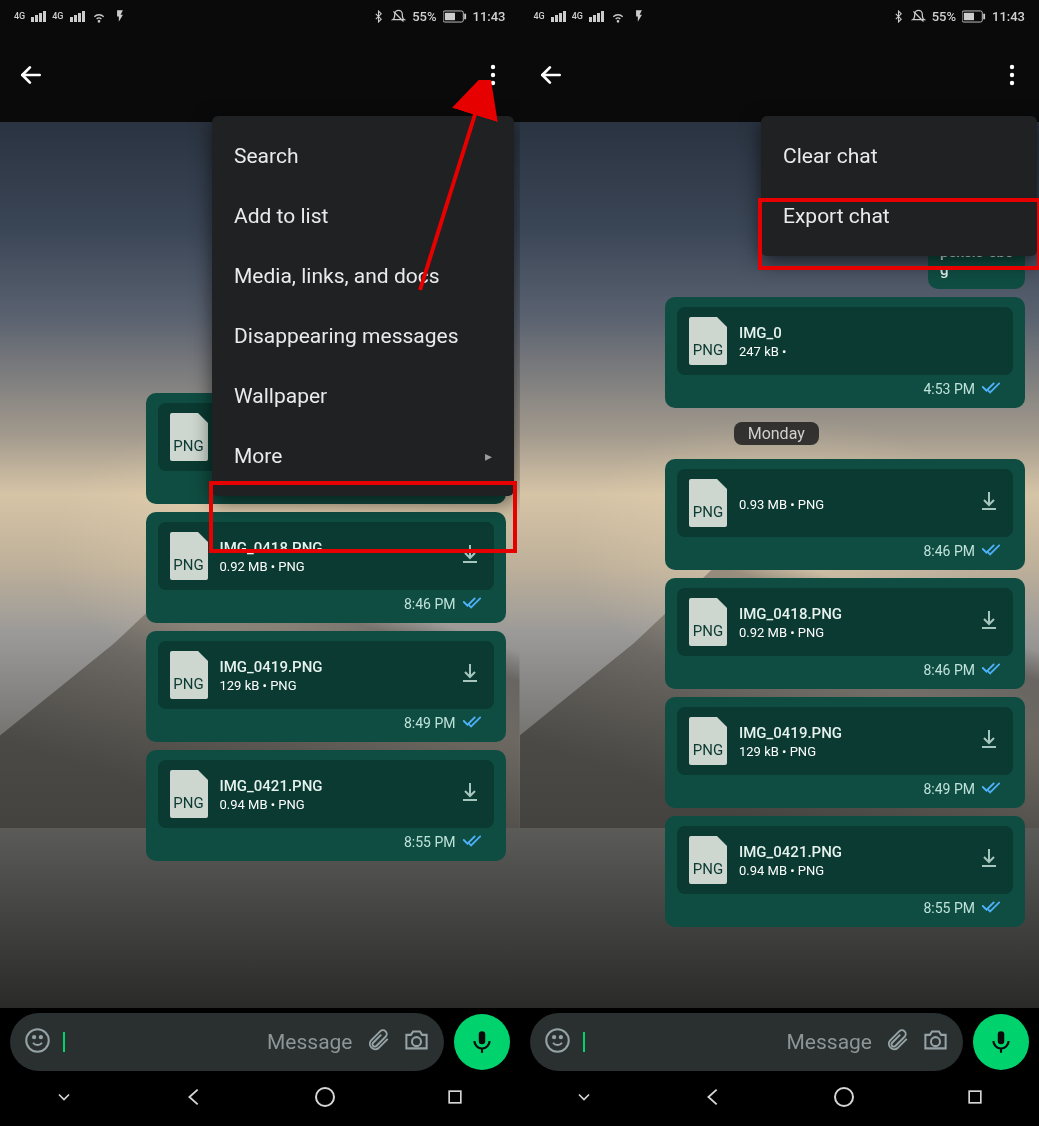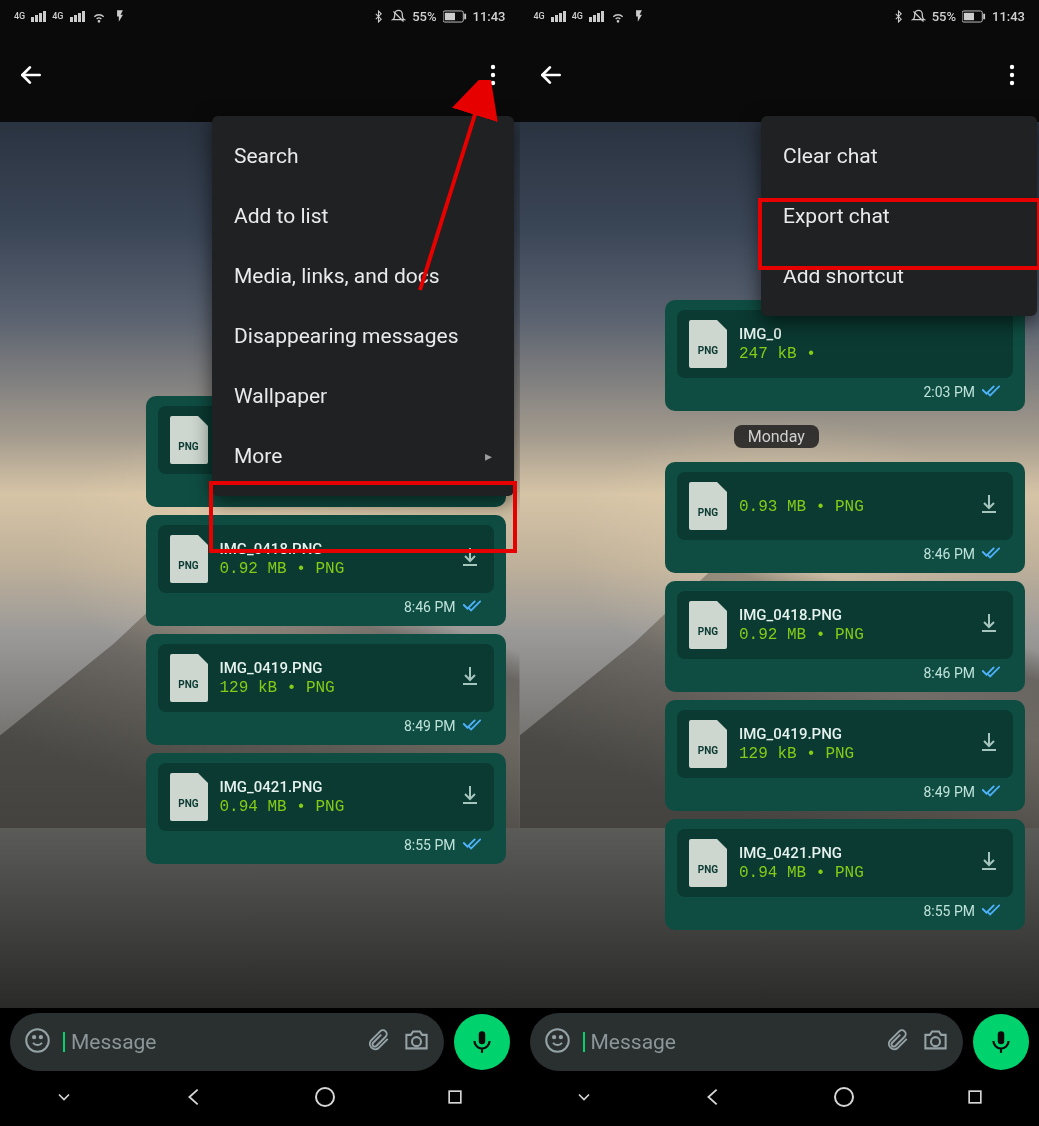--- a/index.html
+++ b/index.html
@@ -19,33 +19,33 @@
 .chat-bg { position: absolute; inset: 0; background: linear-gradient(180deg,#2a3340 0%,#3a4556 12%,#5a6270 22%,#a0988c 35%,#d6c4a6 42%,#beb09a 50%,#9a9998 58%,#73726f 70%,#4e4e4c 85%,#2a2a29 100%); }
 .chat-bg::after { content:""; position:absolute; inset:0; background: radial-gradient(ellipse 350px 220px at 50% 48%, rgba(255,230,190,0.35), transparent 60%); }
 .mountain { position:absolute; left:0; right:0; bottom:180px; height:420px; background: linear-gradient(200deg, transparent 40%, #5a5652 45%, #6a645c 55%, #504c46 70%, #3a3834 85%); clip-path: polygon(0 78%, 12% 66%, 22% 56%, 34% 42%, 46% 28%, 58% 18%, 72% 10%, 86% 22%, 100% 38%, 100% 100%, 0 100%); opacity: 0.7; }
 .messages { position: relative; padding: 0 6px 0 0; display: flex; flex-direction: column; align-items: flex-end; gap: 8px; }
 .bubble-wrap { display: flex; flex-direction: column; align-items: flex-end; width: 100%; }
 .bubble { background: #0f4d42; border-radius: 10px; padding: 10px 12px; min-width: 360px; max-width: 390px; margin-right: 8px; }
 .bubble.narrow { min-width: 0; max-width: 390px; }
 .file-row { display: flex; align-items: center; gap: 12px; background: #0a3a32; border-radius: 8px; padding: 10px 12px; }
 .file-icon { width: 38px; height: 48px; background: #cdd6cf; border-radius: 2px; position: relative; display:flex; align-items:flex-end; justify-content:center; }
 .file-icon::before { content:""; position:absolute; top:0; right:0; border-style:solid; border-width:0 10px 10px 0; border-color: transparent #0a3a32 transparent transparent; }
-.file-label { font-size: 10px; color: #0a3a32; font-weight: 700; padding-bottom: 12px; }
+.file-label { font-size: 15px; color: #0a3a32; font-weight: 400; padding-bottom: 6px; }
 .file-text { flex: 1; min-width: 0; }
 .file-name { color: #e6f2ed; font-size: 15px; font-weight: 500; white-space: nowrap; overflow: hidden; text-overflow: ellipsis; }
-.file-meta { color: #84cc16; font-size: 16px; margin-top: 2px; font-family: Liberation Mono, monospace; }
+.file-meta { color: #ffffff; font-size: 13px; margin-top: 2px; }
 .download-icon { color: #a6c5bd; cursor: pointer; }
 .time-row { display: flex; justify-content: flex-end; align-items: center; gap: 6px; margin: 4px 12px 0 0; }
 .time-text { color: #bfe2db; font-size: 14px; }
 .checks { color: #4fb4ff; }
 .date-chip { align-self: center; background: rgba(30,30,30,0.85); color: #d0d0d0; padding: 2px 14px; border-radius: 8px; font-size: 16px; margin: 6px 0; }
 .input-bar { position: absolute; bottom: 54px; left: 10px; right: 10px; height: 60px; display: flex; align-items: center; gap: 10px; }
 .input-pill { flex: 1; background: #2a2f30; border-radius: 30px; height: 58px; display: flex; align-items: center; padding: 0 14px; gap: 12px; }
 .emoji-icon, .attach-icon, .camera-icon { color: #95a3a6; cursor: pointer; }
-.msg-input { flex: 1; color: #8c9597; font-size: 21px; cursor: text; position: relative; }
+.msg-input { flex: 1; color: #8c9597; font-size: 21px; cursor: text; position: relative; text-align: right; }
 .msg-input::before { content:""; position:absolute; left:0; top:2px; bottom:2px; width:2px; background:#00d36e; }
 .mic-btn { width: 56px; height: 56px; border-radius: 50%; background: #00d36e; display: flex; align-items: center; justify-content: center; cursor: pointer; }
 .mic-btn svg { color: #0a0a0a; }
 .nav-bar { position: absolute; bottom: 0; left: 0; right: 0; height: 54px; background: #000; display: flex; align-items: center; justify-content: space-around; }
 .nav-item { color: #d6d6d6; cursor: pointer; }
 .dropdown { position: absolute; top: 116px; background: #1f2122; border-radius: 6px; padding: 10px 0; box-shadow: 0 6px 20px rgba(0,0,0,0.6); z-index: 50; }
 .dropdown.left-menu { left: 212px; width: 302px; }
 .dropdown.right-menu { right: 2px; left: auto; width: 276px; }
 .dropdown-item { padding: 18px 22px; color: #e8eaec; font-size: 21px; cursor: pointer; display: flex; align-items: center; justify-content: space-between; }
 .submenu-arrow { color: #9a9ea0; font-size: 14px; }
@@ -414,21 +414,21 @@
         <div class="file-row">
           <div class="file-icon">
                 <span class="file-label">PNG</span>
               </div>
           <div class="file-text">
             <div class="file-name">IMG_0</div>
             <div class="file-meta">247 kB  • </div>
           </div>
         </div>
         <div class="time-row">
-              <span class="time-text">2:03 PM</span>
+              <span class="time-text">4:53 PM</span>
               <span class="checks"><svg width="20" height="14" viewBox="0 0 22 14" fill="none" stroke="currentColor" stroke-width="2" stroke-linecap="round">
                   <polyline points="2 7 6 11 14 3"></polyline>
                   <polyline points="8 11 10 13 20 3" opacity="0.95"></polyline>
                 </svg></span>
             </div>
       </div>
       </div>
 
       <div class="date-chip">Monday</div>
 
@@ -529,23 +529,20 @@
 
     </div>
   </div>
 
   <div class="dropdown right-menu">
     <div class="dropdown-item">
         <span>Clear chat</span>
       </div>
     <div class="dropdown-item">
         <span>Export chat</span>
-      </div>
-    <div class="dropdown-item">
-        <span>Add shortcut</span>
       </div>
   </div>
   <div class="redbox" style="right:-2px; top:198px; width:283px; height:72px;"></div>
 
   <div class="input-bar">
     <div class="input-pill">
       <span class="emoji-icon"><svg width="27" height="27" viewBox="0 0 24 24" fill="none" stroke="currentColor" stroke-width="1.8">
             <circle cx="12" cy="12" r="10"></circle>
             <path d="M8 14s1.5 2 4 2 4-2 4-2"></path>
             <circle cx="9" cy="9" r="1" fill="currentColor"></circle>

